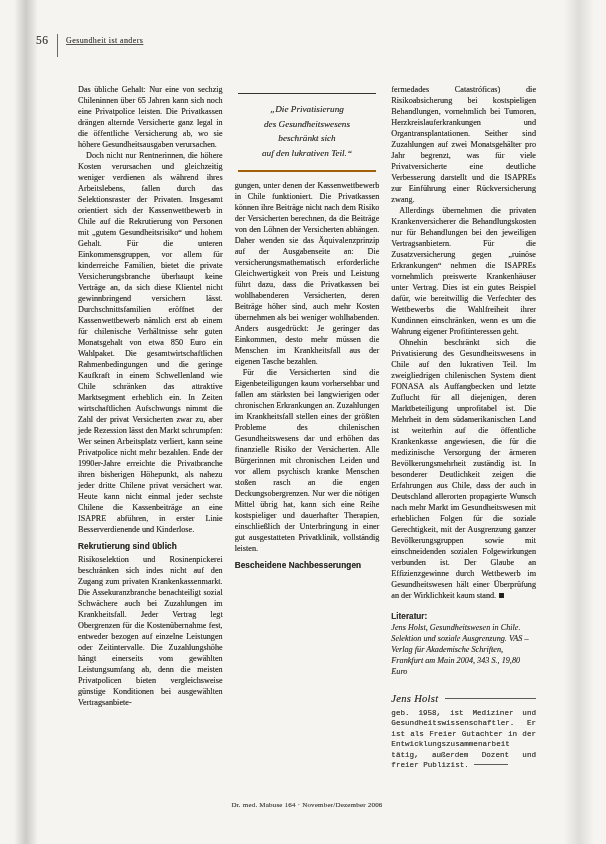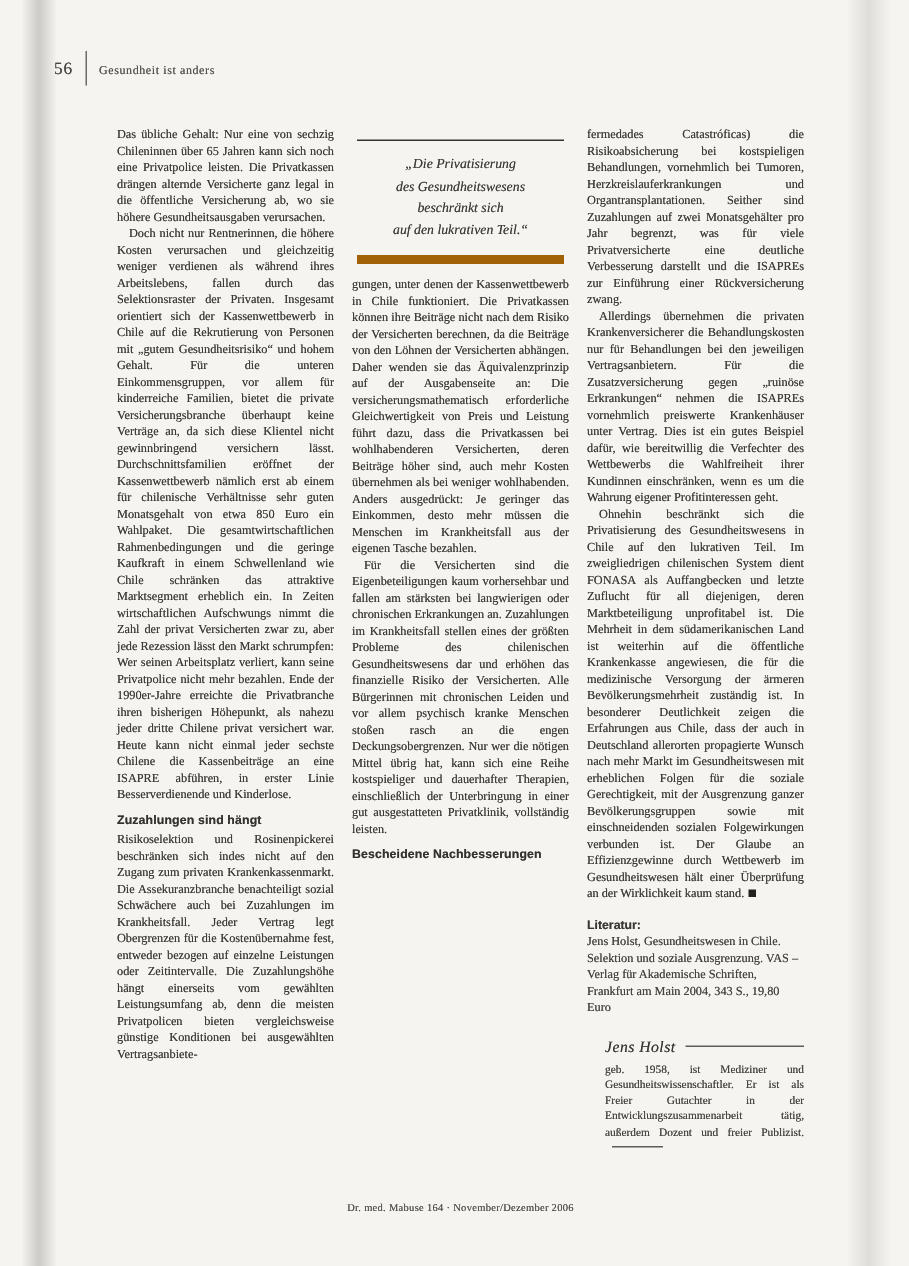--- a/index.html
+++ b/index.html
@@ -15,62 +15,62 @@
     position:absolute; left:14px; top:0; width:24px; height:844px;
     background:linear-gradient(to right, rgba(255,255,255,0), rgba(110,106,100,0.30) 50%, rgba(255,255,255,0));
   }
   .edge-right {
     position:absolute; left:564px; top:0; width:30px; height:844px;
     background:linear-gradient(to right, rgba(255,255,255,0), rgba(120,116,110,0.18) 50%, rgba(255,255,255,0));
   }
   
   .pagehead {
     position:absolute; left:36px; top:34px;
-    display:flex; align-items:center; gap:8px;
+    display:flex; align-items:flex-start; gap:8px;
   }
   .pagenum { font-size:11.5px; color:#4a4843; letter-spacing:0.5px; }
   .head-rule { width:1.5px; height:23px; background:#6d6a64; }
-  .section-title { font-size:8px; color:#56534d; letter-spacing:0.4px; padding-top:2px; }
+  .section-title { font-size:8px; color:#56534d; letter-spacing:0.4px; padding-top:2px;text-decoration:underline; }
 
   
   .columns {
     position:absolute; left:78px; top:84px; width:458px;
     display:flex; gap:12px;
   }
   .col { width:147px; }
   .col p {
     margin:0; font-size:8.2px; line-height:11px;
     text-align:justify; hyphens:none;
   }
   .col p.indent { text-indent:8px; }
   .col h3 {
     margin:7px 0 3px 0; font-family:"Liberation Sans", sans-serif;
     font-size:8.2px; font-weight:bold; color:#33322e; letter-spacing:0.1px;
   }
   
   .pullquote {
     margin:9px 3px 8px 3px; padding:8px 0 10px 0;
     border-top:1px solid #35332f;
-    border-bottom:6px solid #a16207;
+    border-bottom:2px solid #a16207;
     font-style:italic; font-size:9.2px; line-height:14.5px;
     text-align:center; white-space:pre-line; color:#3e3c38;
   }
   
   .literature { margin-top:10px; }
   .lit-label {
     font-family:"Liberation Sans", sans-serif; font-weight:bold;
     font-size:6.8px; color:#3a3834; margin:0 0 2px 0;
   }
-  .lit-entry { font-size:7px; line-height:9.6px; text-align:left !important; color:#45433e; }
+  .lit-entry { font-style:italic; font-size:7px; line-height:9.6px; text-align:left !important; color:#45433e; }
   
-  .author { margin-top:16px;margin-left:12px; }
+  .author { margin-top:16px; }
   .author-name-row { display:flex; align-items:baseline; gap:7px; }
   .author-name { font-style:italic; font-size:10.5px; color:#3a3834; letter-spacing:0.3px; }
   .author-rule { flex:1; height:0; border-bottom:1.2px solid #5f5c56; transform:translateY(-3px); }
-  .author-bio { margin-top:4px !important; font-size:7.6px !important; line-height:10.4px !important; text-align:center; color:#45433e; }
+  .author-bio { margin-top:4px !important; font-size:7.6px !important; line-height:10.4px !important; text-align:center; color:#45433e;font-family:Liberation Mono, monospace; }
   .bio-rule { display:inline-block; width:34px; border-bottom:1.2px solid #5f5c56; margin-left:5px; transform:translateY(-2px); }
   
   .endmark {
     display:inline-block; width:5px; height:5px; background:#23221f;
     margin-left:3px;
   }
   
   .footer {
     position:absolute; left:78px; top:801px; width:458px;
     text-align:center; font-size:7px; color:#56534d; letter-spacing:0.2px;
@@ -88,21 +88,21 @@
     <span class="pagenum">56</span>
     <span class="head-rule"></span>
     <span class="section-title">Gesundheit ist anders</span>
   </div>
 
   <div class="columns">
 
     <div class="col">
       <p>Das übliche Gehalt: Nur eine von sechzig Chileninnen über 65 Jahren kann sich noch eine Privatpolice leisten. Die Privatkassen drängen alternde Versicherte ganz legal in die öffentliche Versicherung ab, wo sie höhere Gesundheitsausgaben verursachen.</p>
       <p class="indent">Doch nicht nur Rentnerinnen, die höhere Kosten verursachen und gleichzeitig weniger verdienen als während ihres Arbeitslebens, fallen durch das Selektionsraster der Privaten. Insgesamt orientiert sich der Kassenwettbewerb in Chile auf die Rekrutierung von Personen mit „gutem Gesundheitsrisiko“ und hohem Gehalt. Für die unteren Einkommensgruppen, vor allem für kinderreiche Familien, bietet die private Versicherungsbranche überhaupt keine Verträge an, da sich diese Klientel nicht gewinnbringend versichern lässt. Durchschnittsfamilien eröffnet der Kassenwettbewerb nämlich erst ab einem für chilenische Verhältnisse sehr guten Monatsgehalt von etwa 850 Euro ein Wahlpaket. Die gesamtwirtschaftlichen Rahmenbedingungen und die geringe Kaufkraft in einem Schwellenland wie Chile schränken das attraktive Marktsegment erheblich ein. In Zeiten wirtschaftlichen Aufschwungs nimmt die Zahl der privat Versicherten zwar zu, aber jede Rezession lässt den Markt schrumpfen: Wer seinen Arbeitsplatz verliert, kann seine Privatpolice nicht mehr bezahlen. Ende der 1990er-Jahre erreichte die Privatbranche ihren bisherigen Höhepunkt, als nahezu jeder dritte Chilene privat versichert war. Heute kann nicht einmal jeder sechste Chilene die Kassenbeiträge an eine ISAPRE abführen, in erster Linie Besserverdienende und Kinderlose.</p>
-      <h3>Zuzahlungen sind hängt</h3>
+      <h3>Rekrutierung sind üblich</h3>
       <p>Risikoselektion und Rosinenpickerei beschränken sich indes nicht auf den Zugang zum privaten Krankenkassenmarkt. Die Assekuranzbranche benachteiligt sozial Schwächere auch bei Zuzahlungen im Krankheitsfall. Jeder Vertrag legt Obergrenzen für die Kostenübernahme fest, entweder bezogen auf einzelne Leistungen oder Zeitintervalle. Die Zuzahlungshöhe hängt einerseits vom gewählten Leistungsumfang ab, denn die meisten Privatpolicen bieten vergleichsweise günstige Konditionen bei ausgewählten Vertragsanbiete-</p>
     </div>
 
     <div class="col">
       <div class="pullquote">„Die Privatisierung
 des Gesundheitswesens
 beschränkt sich
 auf den lukrativen Teil.“</div>
       <p>gungen, unter denen der Kassenwettbewerb in Chile funktioniert. Die Privatkassen können ihre Beiträge nicht nach dem Risiko der Versicherten berechnen, da die Beiträge von den Löhnen der Versicherten abhängen. Daher wenden sie das Äquivalenzprinzip auf der Ausgabenseite an: Die versicherungsmathematisch erforderliche Gleichwertigkeit von Preis und Leistung führt dazu, dass die Privatkassen bei wohlhabenderen Versicherten, deren Beiträge höher sind, auch mehr Kosten übernehmen als bei weniger wohlhabenden. Anders ausgedrückt: Je geringer das Einkommen, desto mehr müssen die Menschen im Krankheitsfall aus der eigenen Tasche bezahlen.</p>
       <p class="indent">Für die Versicherten sind die Eigenbeteiligungen kaum vorhersehbar und fallen am stärksten bei langwierigen oder chronischen Erkrankungen an. Zuzahlungen im Krankheitsfall stellen eines der größten Probleme des chilenischen Gesundheitswesens dar und erhöhen das finanzielle Risiko der Versicherten. Alle Bürgerinnen mit chronischen Leiden und vor allem psychisch kranke Menschen stoßen rasch an die engen Deckungsobergrenzen. Nur wer die nötigen Mittel übrig hat, kann sich eine Reihe kostspieliger und dauerhafter Therapien, einschließlich der Unterbringung in einer gut ausgestatteten Privatklinik, vollständig leisten.</p>

